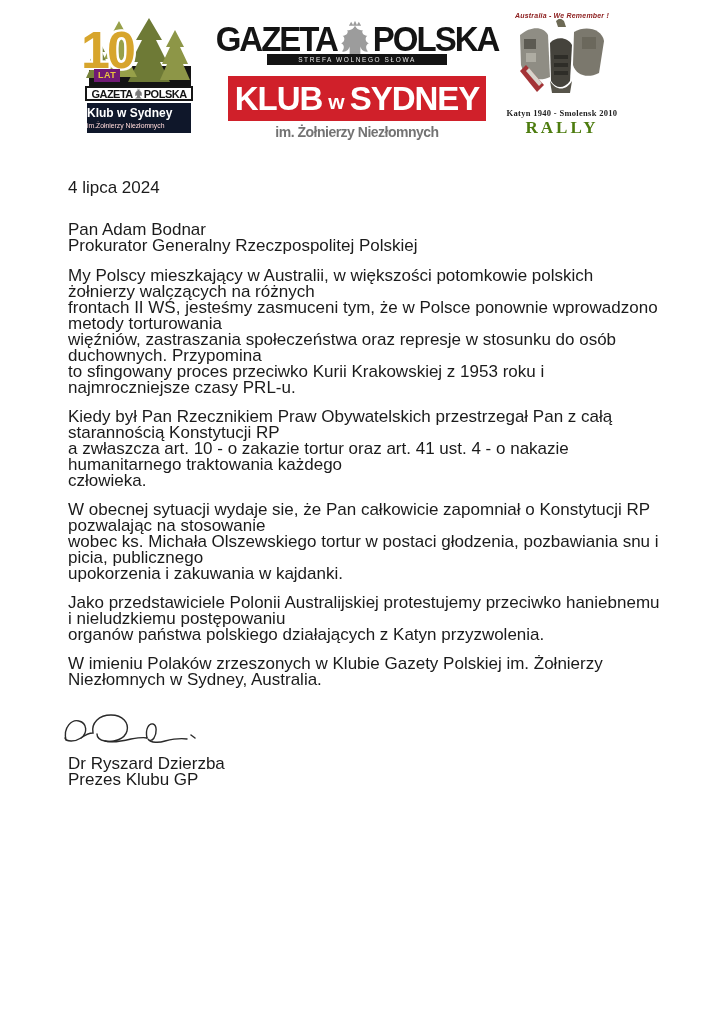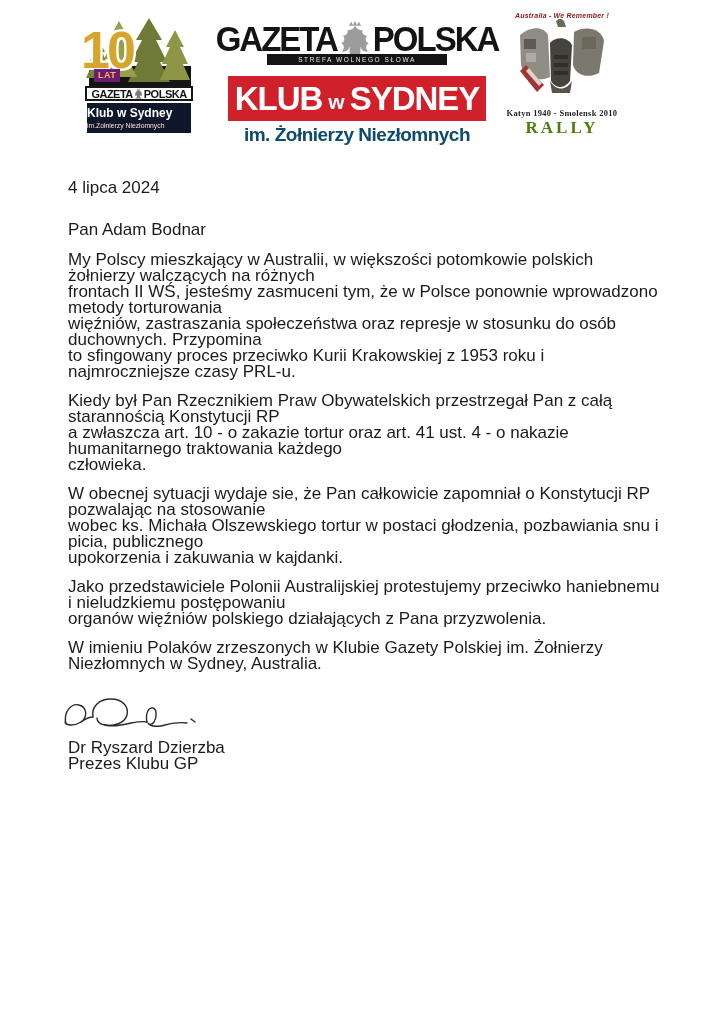--- a/index.html
+++ b/index.html
@@ -27,21 +27,21 @@
   .gp-title{display:flex;align-items:flex-start;justify-content:center;font-weight:bold;
     font-size:33px;letter-spacing:-2px;color:#141414;line-height:36px;transform:scaleY(1.08);
     transform-origin:top;}
   .gp-title .eagle-lg{margin:0 1px;flex:0 0 auto;}
   .gp-tagline{position:relative;margin:-6px auto 0;width:180px;background:#141414;color:#e8e8e8;
     font-size:6.5px;letter-spacing:1.6px;padding:2px 0;}
   .gp-banner{margin-top:11px;background:#d0202a;color:#fff;height:45px;display:flex;
     align-items:center;justify-content:center;gap:6px;font-weight:bold;letter-spacing:-1px;}
   .gp-banner .big{font-size:33px;}
   .gp-banner .small{font-size:21px;position:relative;top:3px;}
-  .gp-sub{margin-top:3px;color:#0c4a6e;font-weight:bold;font-size:19px;letter-spacing:-.5px;}
+  .gp-sub{margin-top:3px;color:#737373;font-weight:bold;font-size:14px;letter-spacing:-.5px;}
 
   .logo-right{position:absolute;left:503px;top:12px;width:118px;text-align:center;}
   .rally-top{color:#8d2020;font-size:7px;font-weight:bold;font-style:italic;letter-spacing:.2px;}
   .rally-katyn{font-family:"Liberation Serif",serif;font-size:8.5px;font-weight:bold;color:#1d1d1d;
     margin-top:1px;letter-spacing:.3px;}
   .rally-word{font-family:"Liberation Serif",serif;color:#4d7c0f;font-weight:bold;font-size:17px;
     letter-spacing:3px;margin-top:0;}
 
   
   .letter{position:absolute;left:68px;top:180px;width:596px;font-size:17px;line-height:16px;
@@ -133,34 +133,35 @@
       <div class="rally-katyn">Katyn 1940 - Smolensk 2010</div>
       <div class="rally-word">RALLY</div>
     </div>
   </header>
 
   <main class="letter">
     <p class="date-line">4 lipca 2024</p>
 
     <div>
       <p class="recipient-line">Pan Adam Bodnar</p>
+      <p class="recipient-line">Prokurator Generalny Rzeczpospolitej Polskiej</p>
     </div>
 
     <p class="para first">My Polscy mieszkający w Australii, w większości potomkowie polskich żołnierzy walczących na różnych
 frontach II WŚ, jesteśmy zasmuceni tym, że w Polsce ponownie wprowadzono metody torturowania
 więźniów, zastraszania społeczeństwa oraz represje w stosunku do osób duchownych. Przypomina
 to sfingowany proces przeciwko Kurii Krakowskiej z 1953 roku i najmroczniejsze czasy PRL-u.</p>
     <p class="para">Kiedy był Pan Rzecznikiem Praw Obywatelskich przestrzegał Pan z całą starannością Konstytucji RP
 a zwłaszcza art. 10 - o zakazie tortur oraz art. 41 ust. 4 - o nakazie humanitarnego traktowania każdego
 człowieka.</p>
     <p class="para">W obecnej sytuacji wydaje sie, że Pan całkowicie zapomniał o Konstytucji RP pozwalając na stosowanie
 wobec ks. Michała Olszewskiego tortur w postaci głodzenia, pozbawiania snu i picia, publicznego
 upokorzenia i zakuwania w kajdanki.</p>
     <p class="para">Jako przedstawiciele Polonii Australijskiej protestujemy przeciwko haniebnemu i nieludzkiemu postępowaniu
-organów więźniów polskiego działających z Pana przyzwolenia.</p>
+organów państwa polskiego działających z Katyn przyzwolenia.</p>
     <p class="para">W imieniu Polaków zrzeszonych w Klubie Gazety Polskiej im. Żołnierzy Niezłomnych w Sydney, Australia.</p>
 
     <div class="sig-block">
       <svg class="sig-svg" width="140" height="44" viewBox="0 0 140 44">
         <g fill="none" stroke="#2a2a2a" stroke-width="1.4" stroke-linecap="round">
           <path d="M6 28 C3 15 12 7 19 9 C27 11 28 21 21 26 C15 30 6 30 5 26"></path>
           <path d="M21 26 C25 23 29 21 33 21 C31 11 39 3 51 3 C63 3 69 11 67 19 C65 27 53 31 45 29 C39 28 37 25 37 22"></path>
           <path d="M45 29 C53 31 63 29 71 27 C77 26 83 25 87 26"></path>
           <path d="M87 26 C85 17 89 11 93 12 C97 13 97 21 94 26 C92 29 89 29 88 27 C91 31 99 31 105 29 C113 27 121 26 127 27"></path>
           <path d="M131 23 L135 26"></path>

